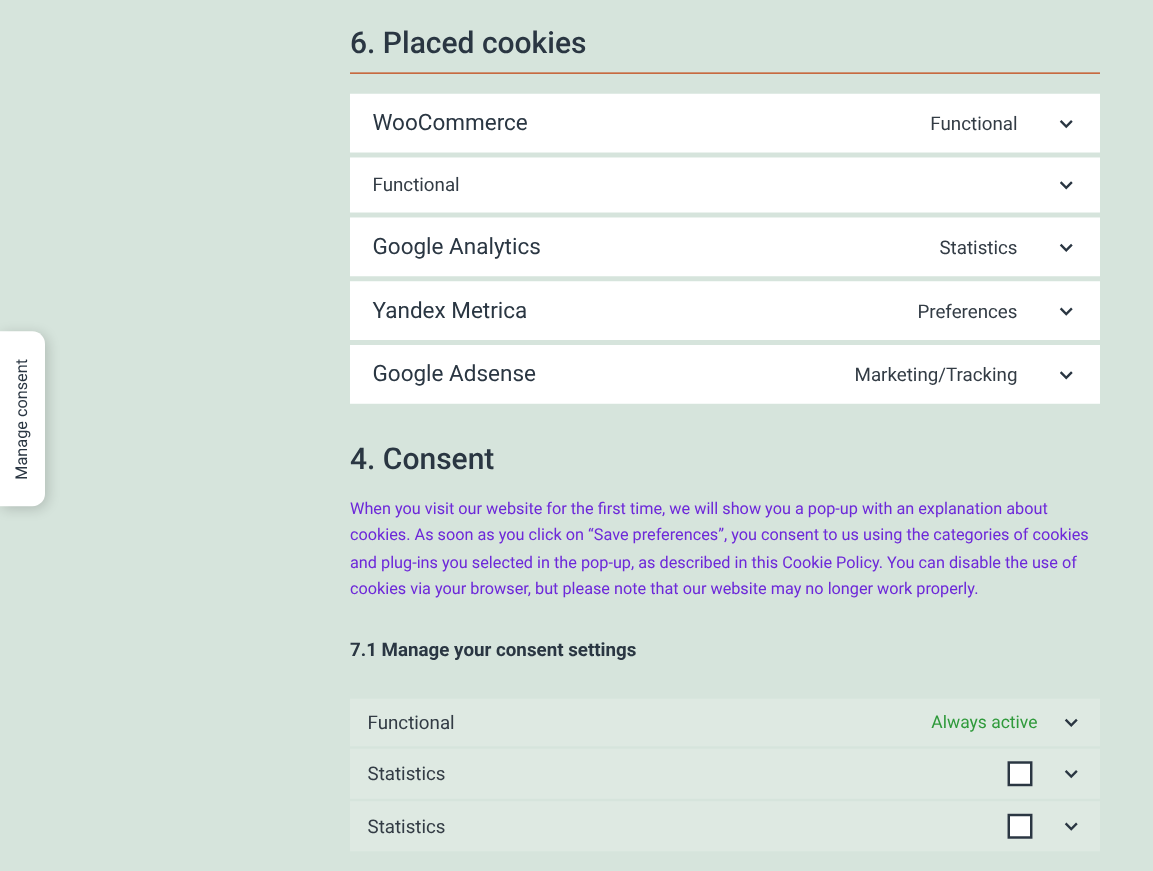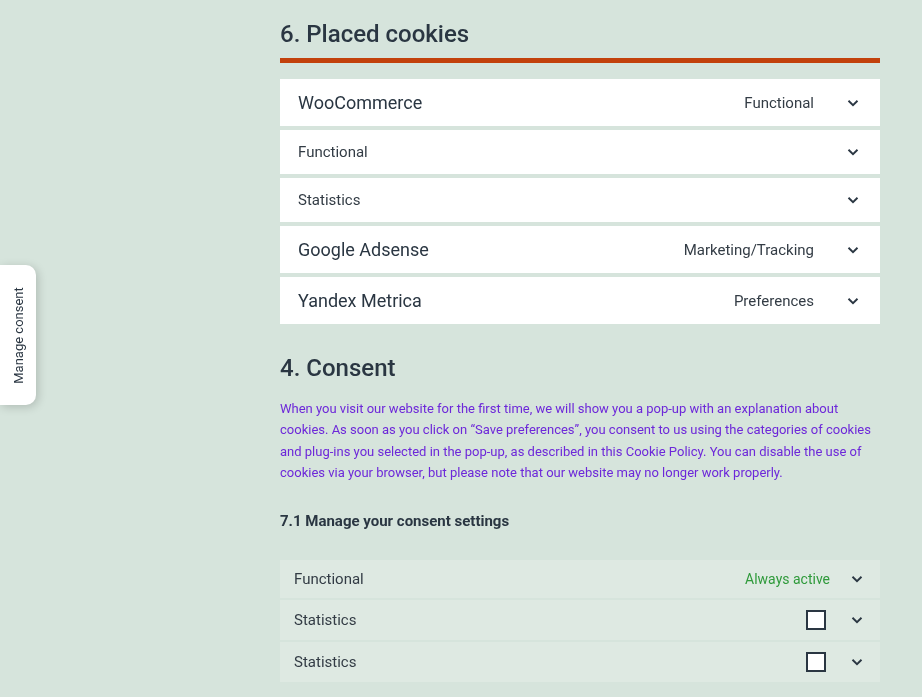--- a/index.html
+++ b/index.html
@@ -15,21 +15,21 @@
   .content {
     width: 600px;
     margin-left: 280px;
     padding-top: 20px;
   }
   h2.section-heading {
     font-size: 24px;
     font-weight: 500;
     color: #2a3642;
     margin-bottom: 16px;
-    border-bottom: 5px solid #c2410c;
+    border-bottom: 1px solid #c2410c;
     padding-bottom: 10px;
   }
   .accordion-list { margin-bottom: 30px; }
   .accordion-item {
     background: #ffffff;
     display: flex;
     align-items: center;
     justify-content: space-between;
     padding: 13px 18px;
     margin-bottom: 4px;
@@ -131,41 +131,42 @@
     <div class="accordion-item">
       <span class="accordion-tag">Functional</span>
       <span class="chev">
           <svg viewBox="0 0 24 24">
             <polyline points="6 9 12 15 18 9"></polyline>
           </svg>
         </span>
     </div>
 
     <div class="accordion-item">
+      <span class="accordion-name">Google Analytics</span>
       <span class="accordion-tag">Statistics</span>
+      <span class="chev">
+          <svg viewBox="0 0 24 24">
+            <polyline points="6 9 12 15 18 9"></polyline>
+          </svg>
+        </span>
+    </div>
+
+    <div class="accordion-item">
+      <span class="accordion-name">Yandex Metrica</span>
+      <span class="accordion-tag">Preferences</span>
       <span class="chev">
           <svg viewBox="0 0 24 24">
             <polyline points="6 9 12 15 18 9"></polyline>
           </svg>
         </span>
     </div>
 
     <div class="accordion-item">
       <span class="accordion-name">Google Adsense</span>
       <span class="accordion-tag">Marketing/Tracking</span>
-      <span class="chev">
-          <svg viewBox="0 0 24 24">
-            <polyline points="6 9 12 15 18 9"></polyline>
-          </svg>
-        </span>
-    </div>
-
-    <div class="accordion-item">
-      <span class="accordion-name">Yandex Metrica</span>
-      <span class="accordion-tag">Preferences</span>
       <span class="chev">
           <svg viewBox="0 0 24 24">
             <polyline points="6 9 12 15 18 9"></polyline>
           </svg>
         </span>
     </div>
 
   </div>
 
   <h2 class="section-heading" style="border-bottom:none; padding-bottom:0;">4. Consent</h2>

